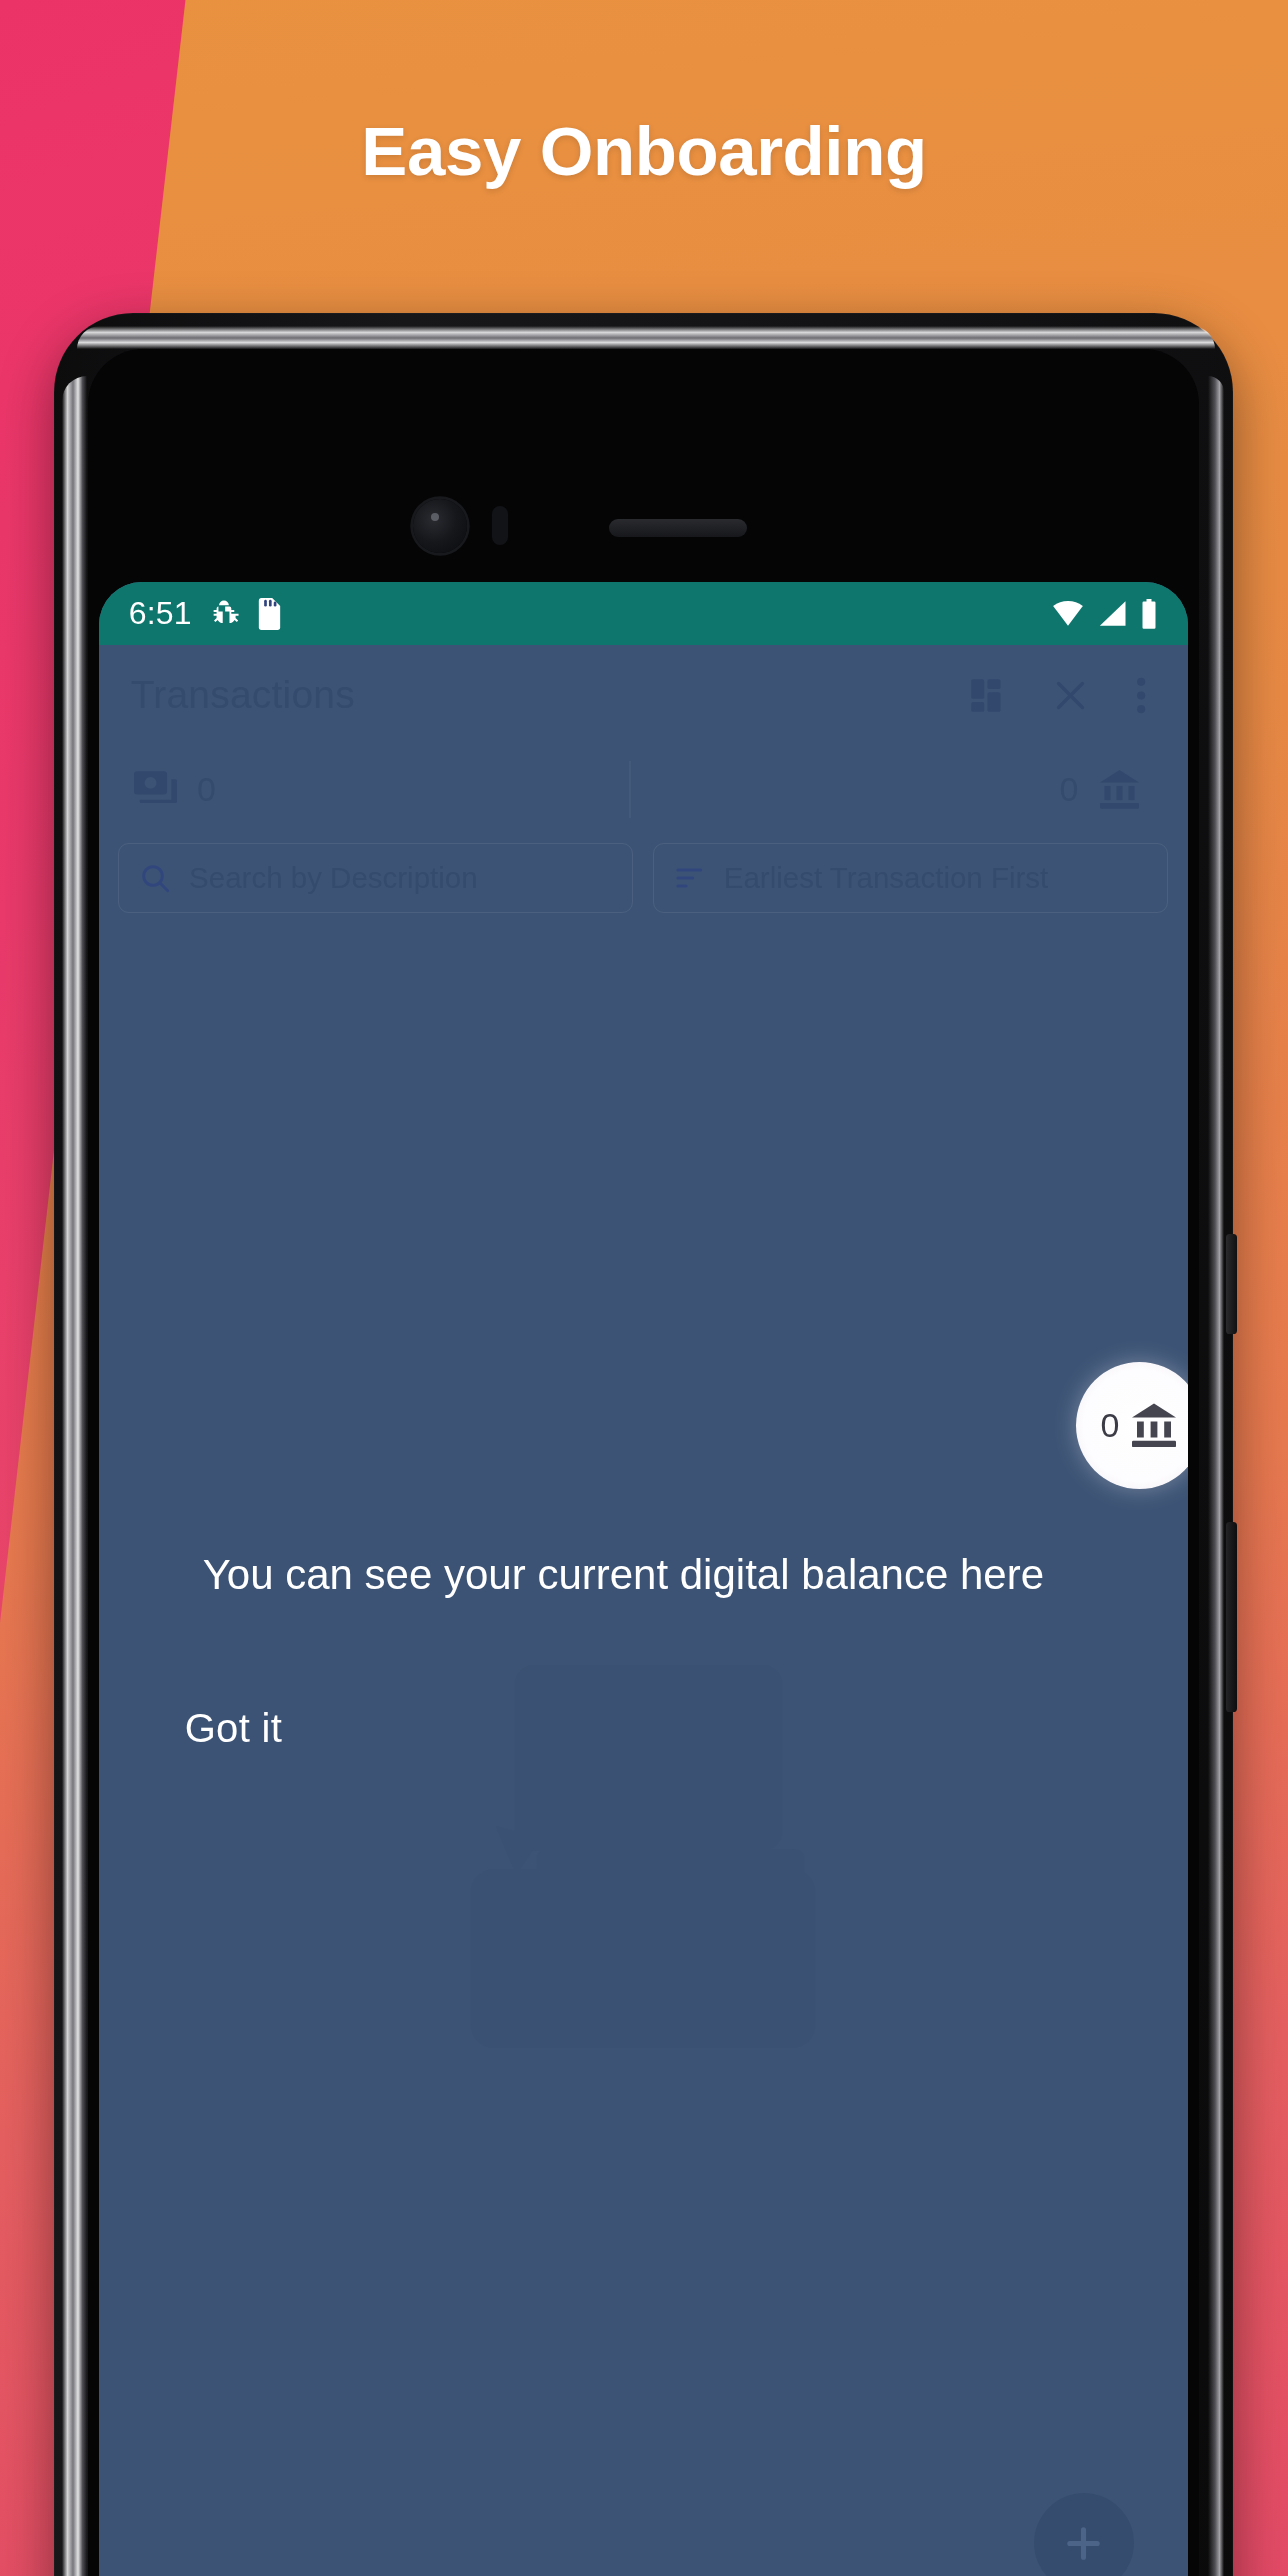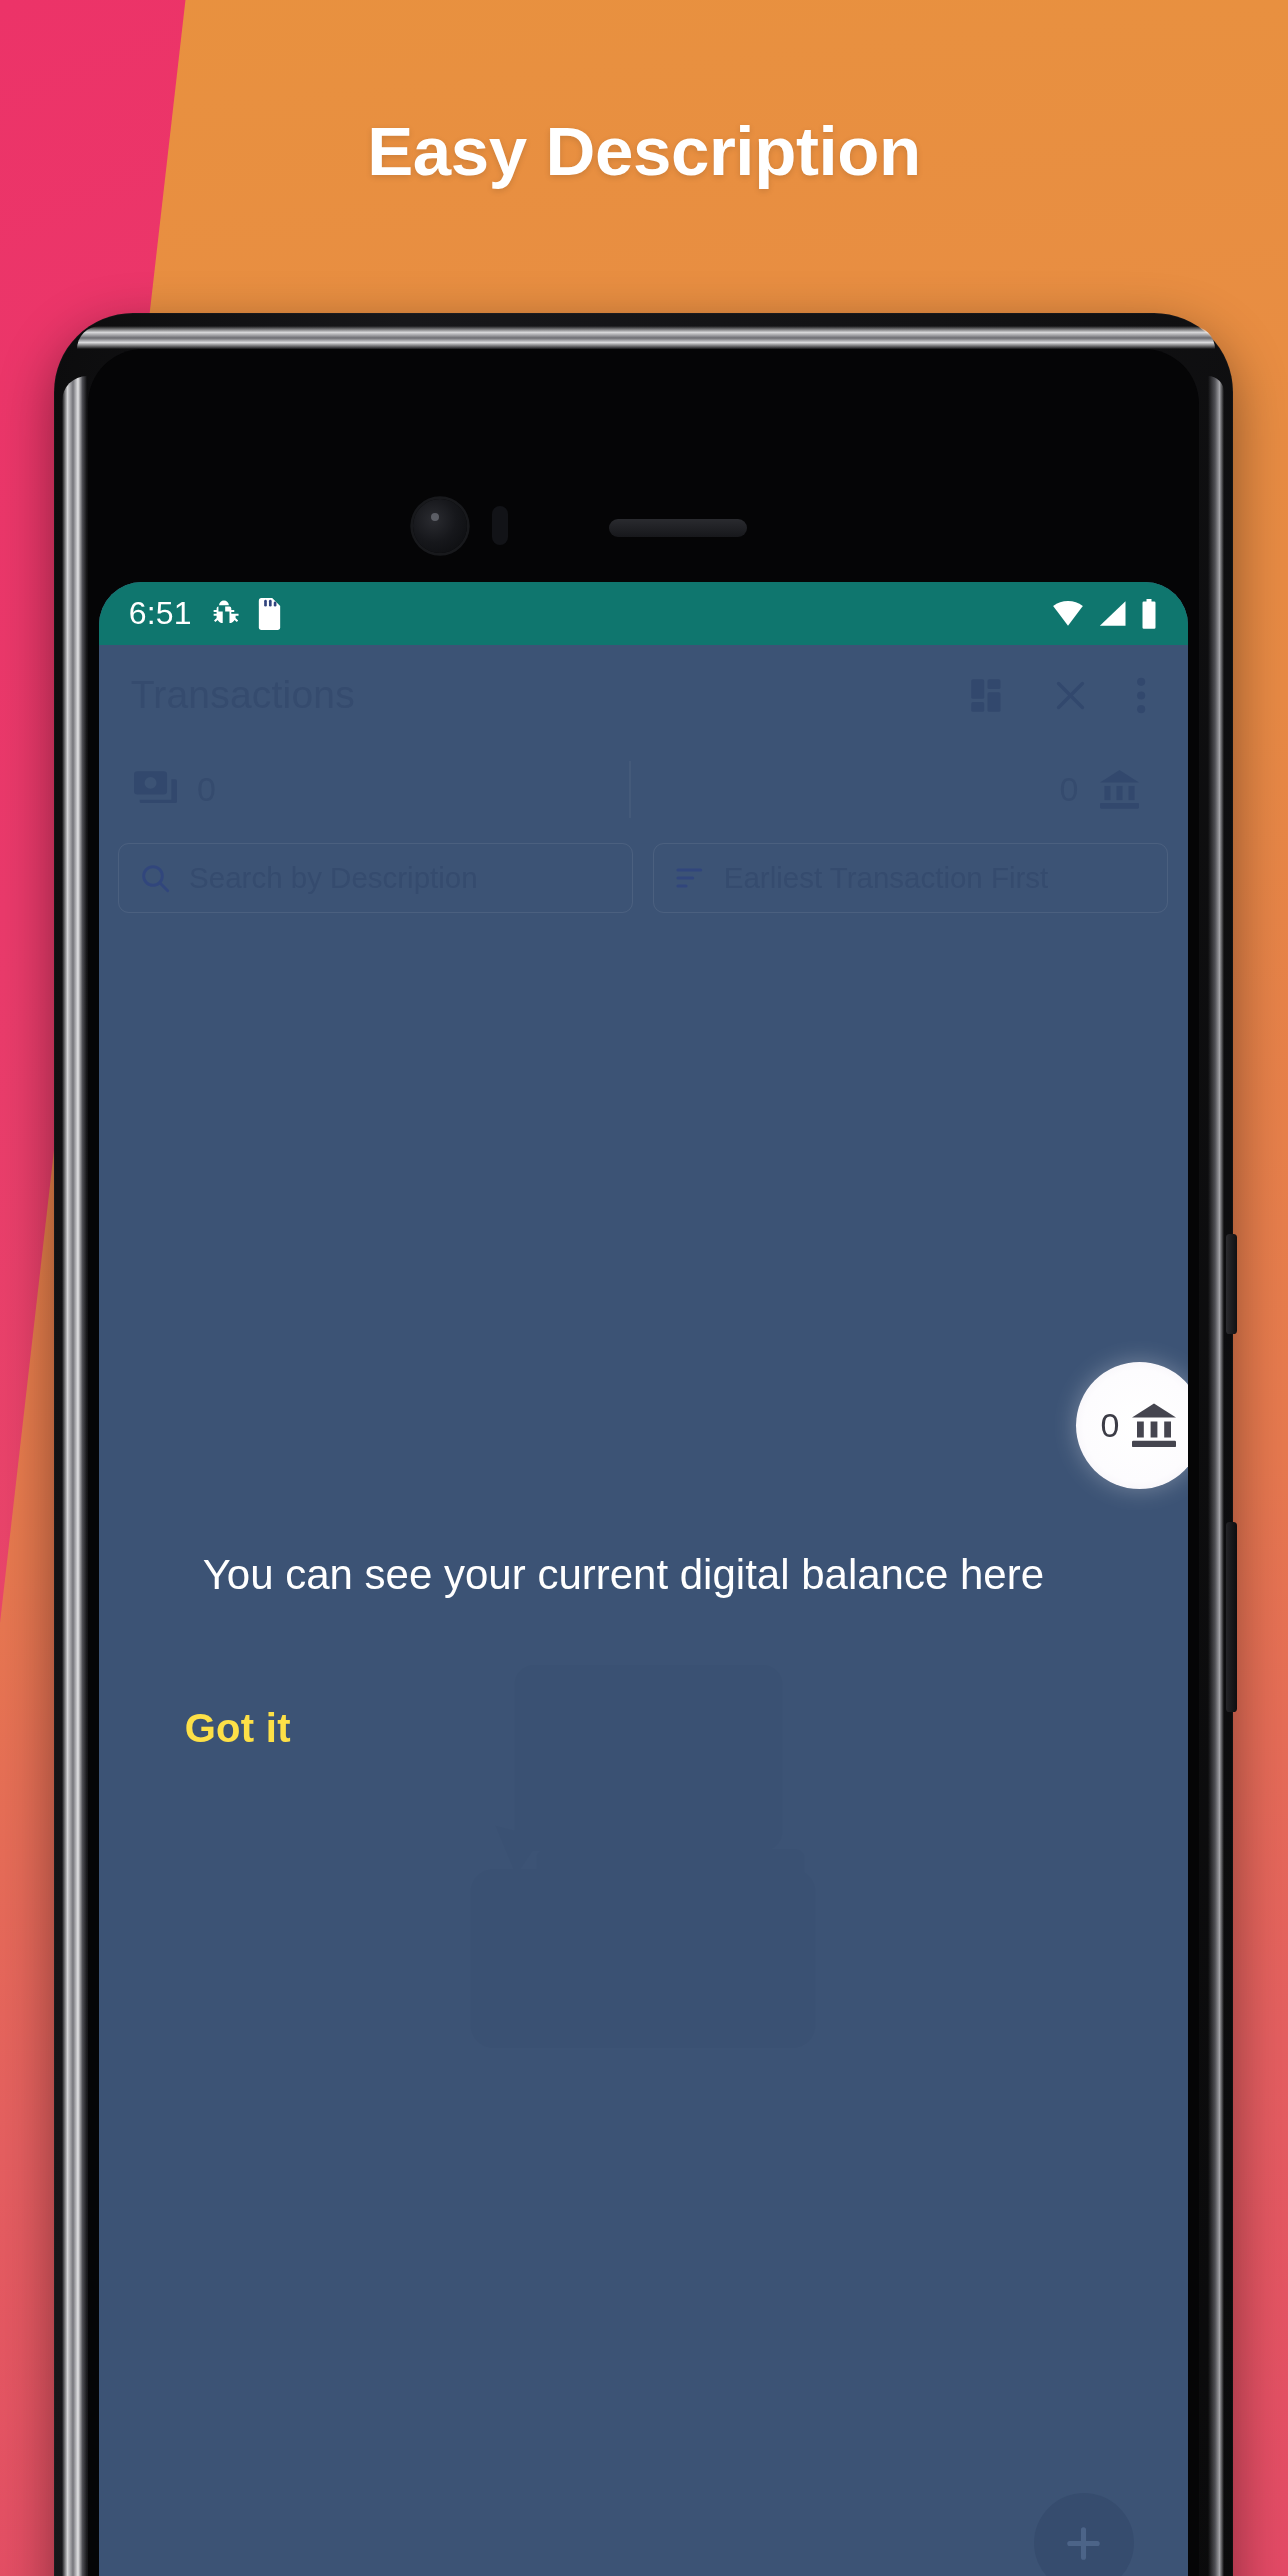--- a/index.html
+++ b/index.html
@@ -385,35 +385,35 @@
     width: 903px;
     color: #ffffff;
     font-size: 42px;
     line-height: 1.32;
     font-weight: 400;
   }
   .coach-cta {
     position: absolute;
     left: 86px;
     top: 1061px;
-    color: #fde047;
+    color: #ffffff;
     font-size: 40px;
-    font-weight: 700;
+    font-weight: 400;
     letter-spacing: 0.3px;
   }
 </style>
 </head>
 <body>
 
 <div id="promo">
 
   <div class="bg-pink"></div>
   <div class="bg-orange"></div>
 
-  <div class="headline">Easy Description</div>
+  <div class="headline">Easy Onboarding</div>
 
   <div class="phone">
     <div class="phone-body"></div>
     <div class="rail-top"></div>
     <div class="rail-left"></div>
     <div class="rail-right"></div>
     <div class="btn-power"></div>
     <div class="btn-volume"></div>
 
     <div class="bezel">

